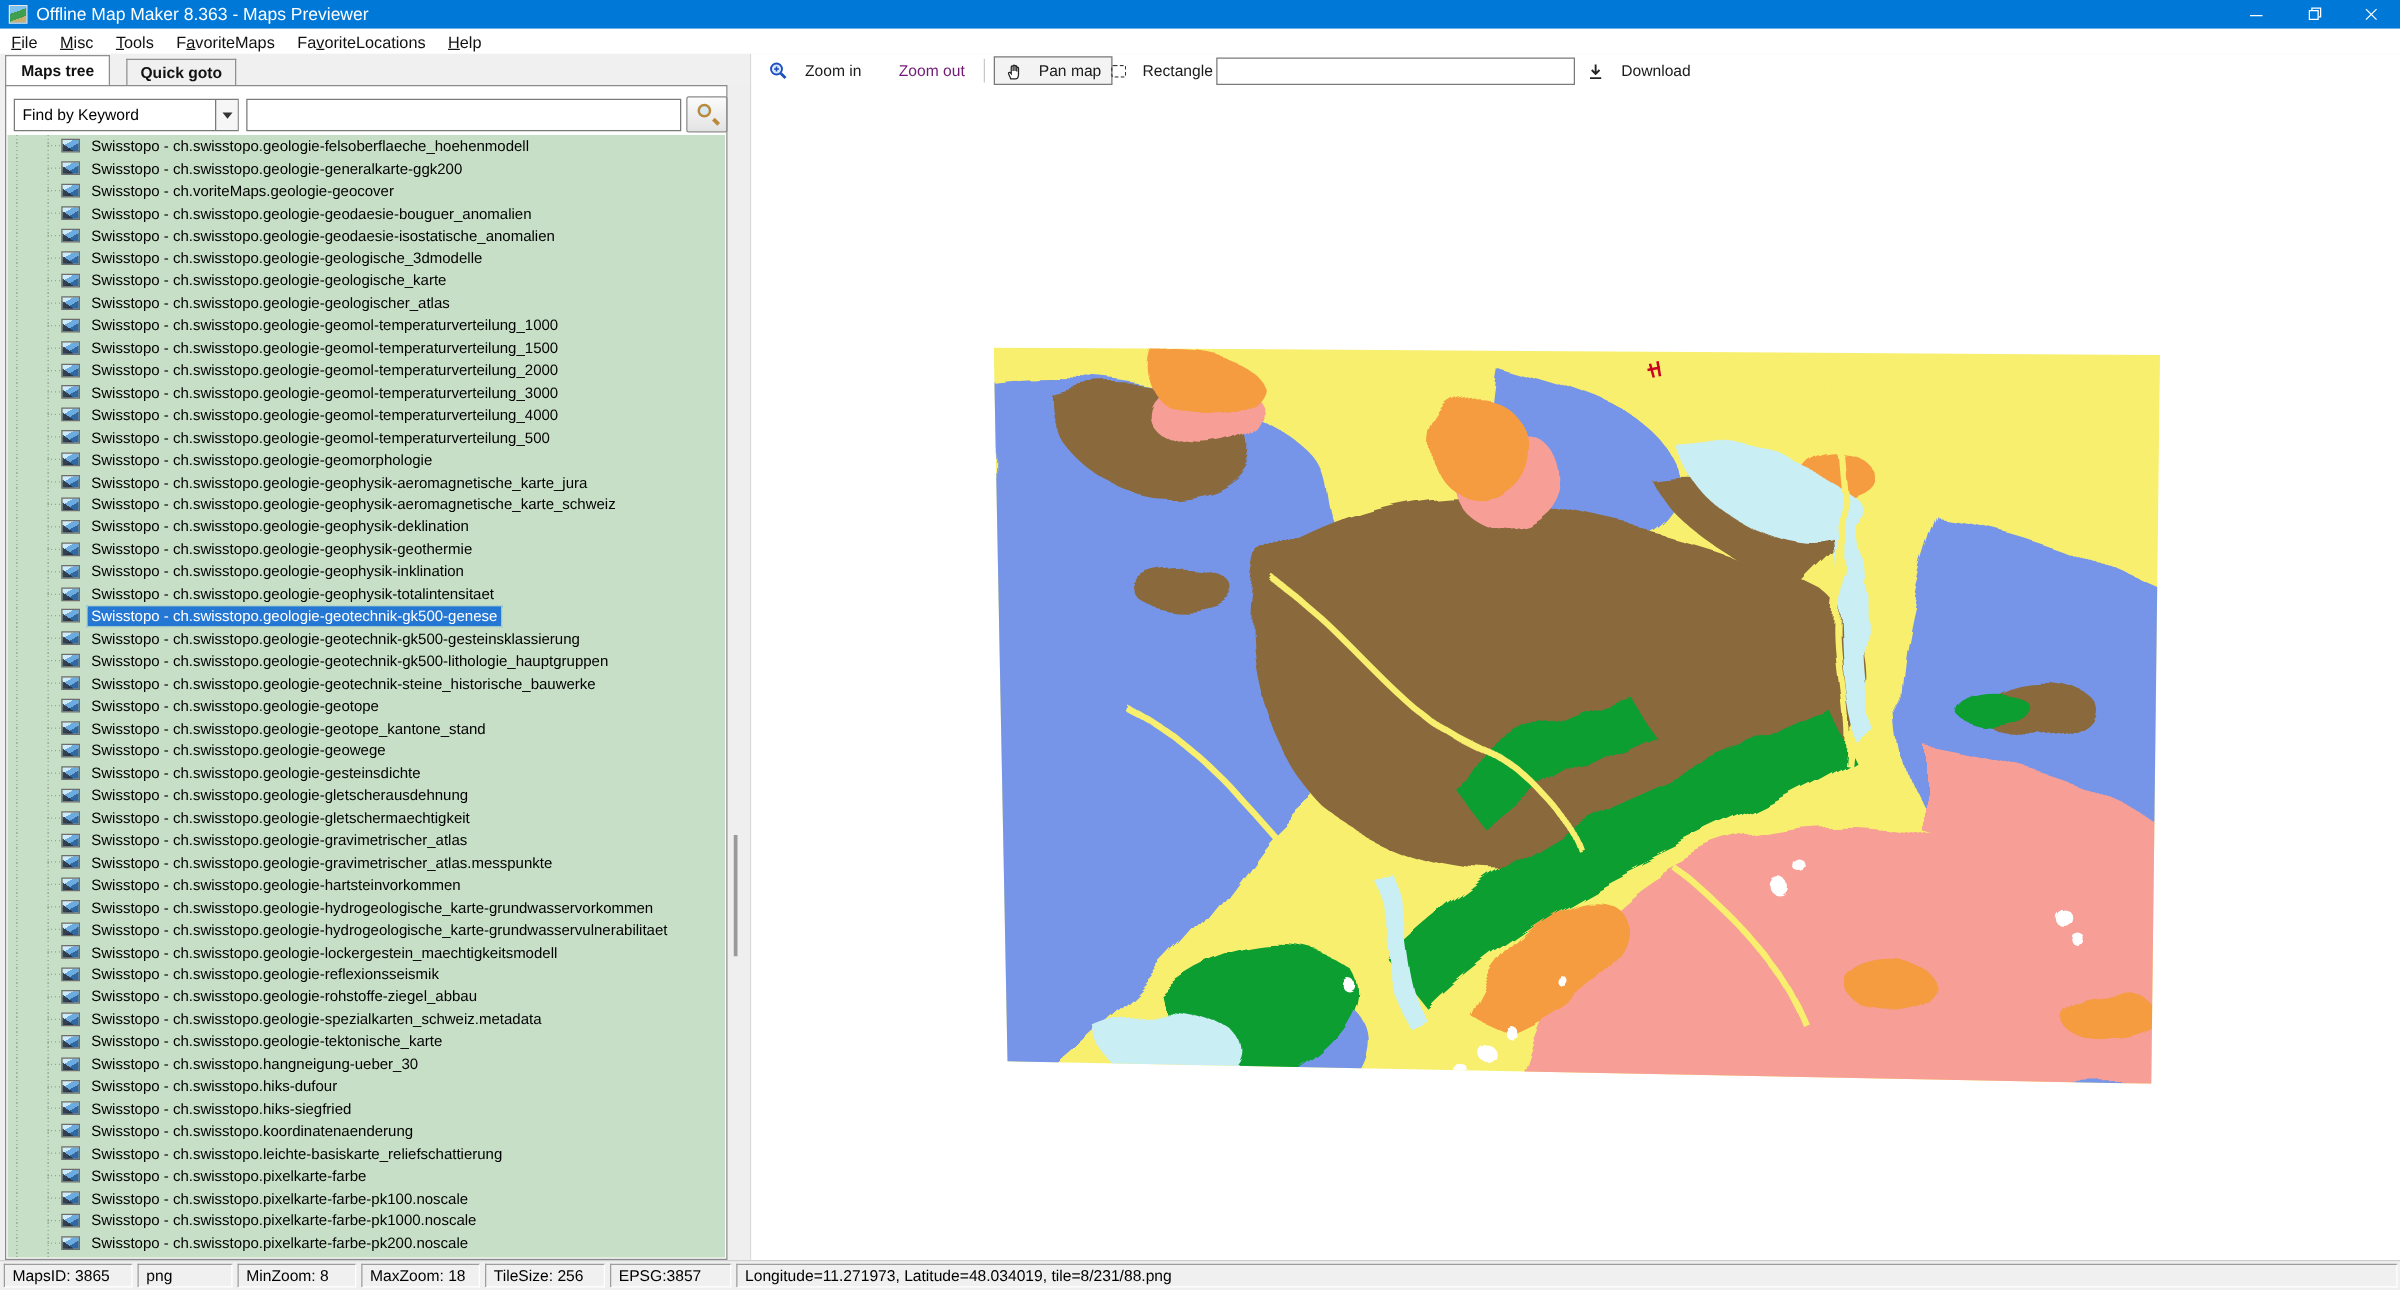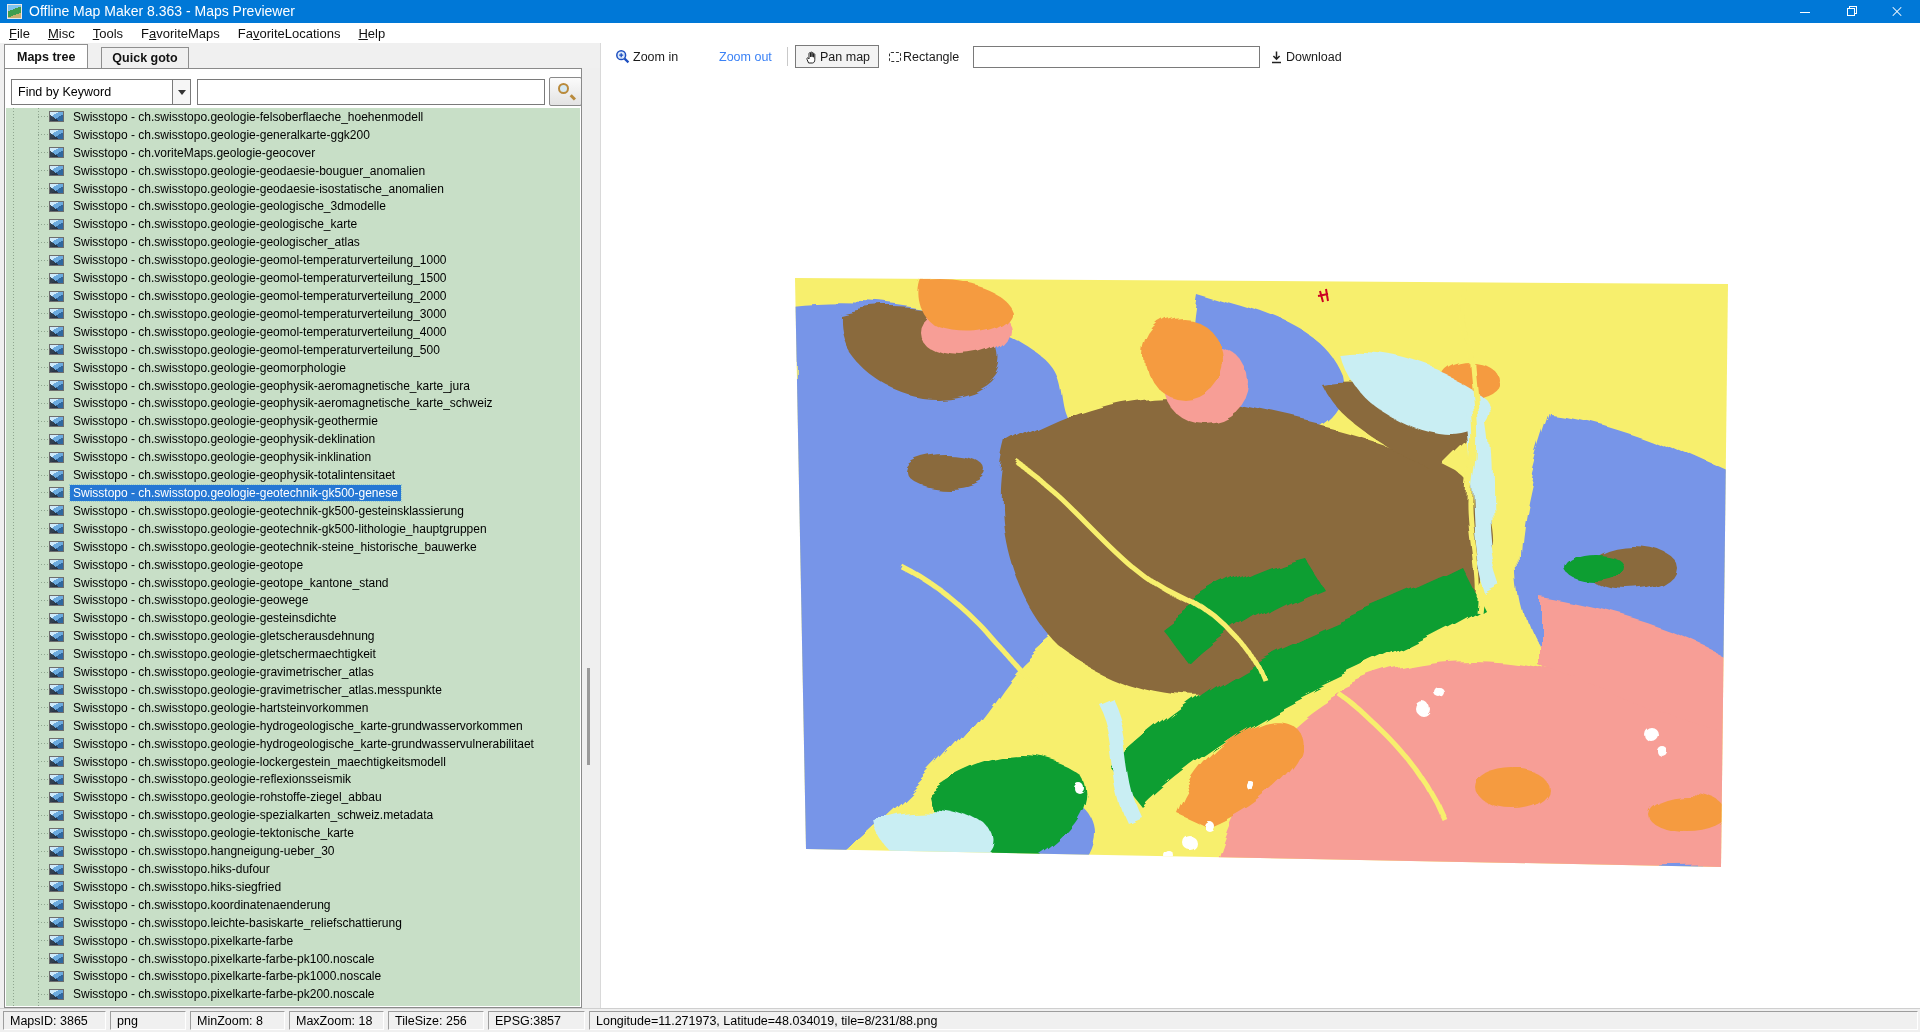--- a/index.html
+++ b/index.html
@@ -73,23 +73,23 @@
   .trow.selected .tlabel { background:#2577d4; color:#fff; outline:1px dotted #9cc; }
 
   
   .gutter { position:absolute; left:582px; top:25px; width:18px; height:940px; background:#efefef; }
   .thumb { position:absolute; left:5px; top:600px; width:3px; height:97px; background:#9a9a9a; }
   .vdivider { position:absolute; left:600px; top:0; width:1px; height:965px; background:#d9d9d9; }
 
   
   .rightpanel { position:absolute; left:601px; top:0; width:1319px; height:965px; background:#fff; }
   .toolbar { position:absolute; left:0; top:0; width:100%; height:27px; font-size:12.5px; color:#1a1a1a; }
-  .titem { position:absolute; top:3px; height:22px; display:flex; align-items:center; gap:2px; }
+  .titem { position:absolute; top:3px; height:22px; display:flex; align-items:center; gap:13px; }
   .titem svg { display:block; }
-  .t-zoomout { color:#3b82f6; }
+  .t-zoomout { color:#701a75; }
   .t-panmap { border:1px solid #7a7a7a; background:#f3f3f3; padding:0 8px; top:2px; height:23px; }
   .ticon-rect { width:12px; height:10px; border:1px dashed #333; border-radius:2px; }
   .tsep { position:absolute; left:186px; top:4px; width:1px; height:19px; background:#c9c9c9;
     box-shadow:1px 0 0 #fff; }
   .tinput { position:absolute; left:372px; top:3px; width:287px; height:22px;
     border:1px solid #7a7a7a; font-size:12.5px; padding:0 4px;
     font-family:"Liberation Sans","DejaVu Sans",sans-serif; }
 
   .mapwrap { position:absolute; left:179px; top:222px; width:960px; height:615px; }
 
@@ -265,27 +265,27 @@
 
         <div class="trow">
           <span class="stub"></span>
           <span class="ticon"></span>
           <span class="tlabel">Swisstopo - ch.swisstopo.geologie-geophysik-aeromagnetische_karte_schweiz</span>
         </div>
 
         <div class="trow">
           <span class="stub"></span>
           <span class="ticon"></span>
+          <span class="tlabel">Swisstopo - ch.swisstopo.geologie-geophysik-deklination</span>
+        </div>
+
+        <div class="trow">
+          <span class="stub"></span>
+          <span class="ticon"></span>
           <span class="tlabel">Swisstopo - ch.swisstopo.geologie-geophysik-geothermie</span>
-        </div>
-
-        <div class="trow">
-          <span class="stub"></span>
-          <span class="ticon"></span>
-          <span class="tlabel">Swisstopo - ch.swisstopo.geologie-geophysik-deklination</span>
         </div>
 
         <div class="trow">
           <span class="stub"></span>
           <span class="ticon"></span>
           <span class="tlabel">Swisstopo - ch.swisstopo.geologie-geophysik-inklination</span>
         </div>
 
         <div class="trow">
           <span class="stub"></span>

